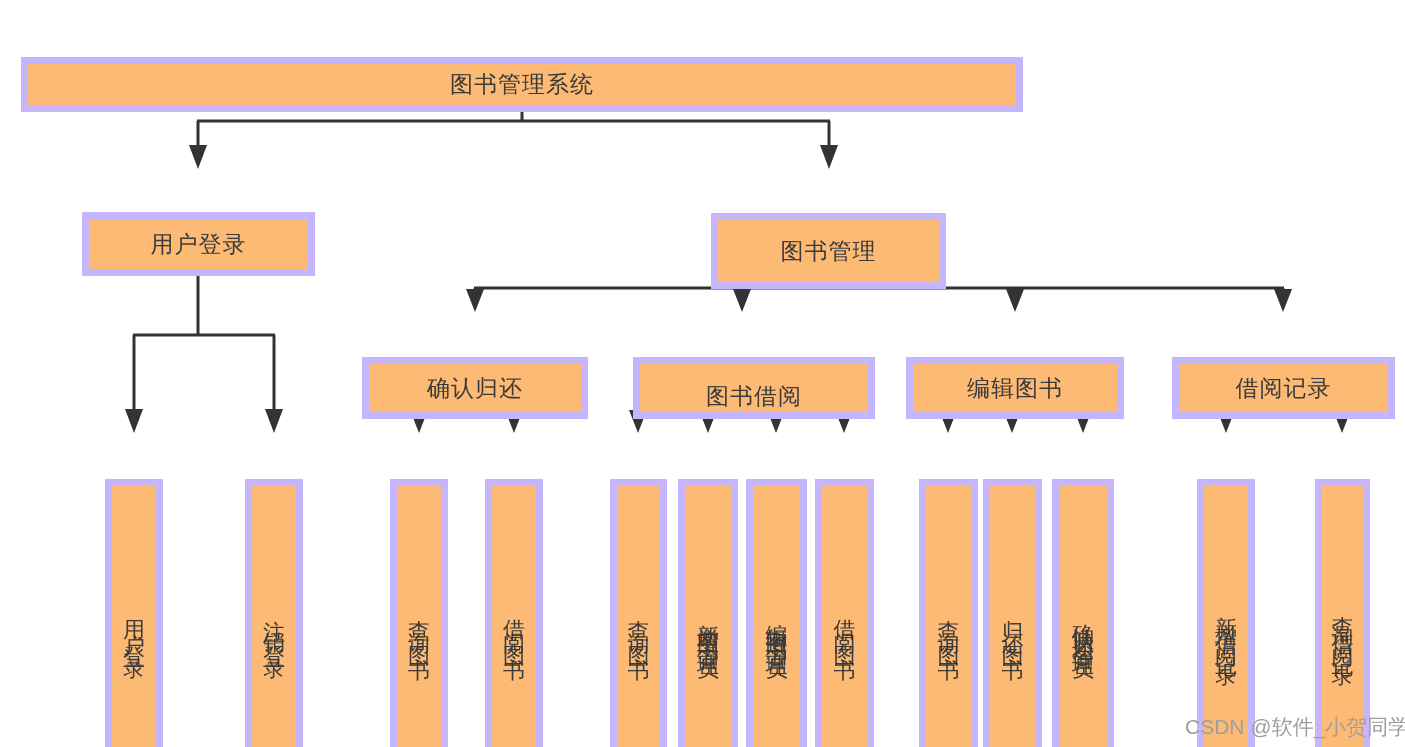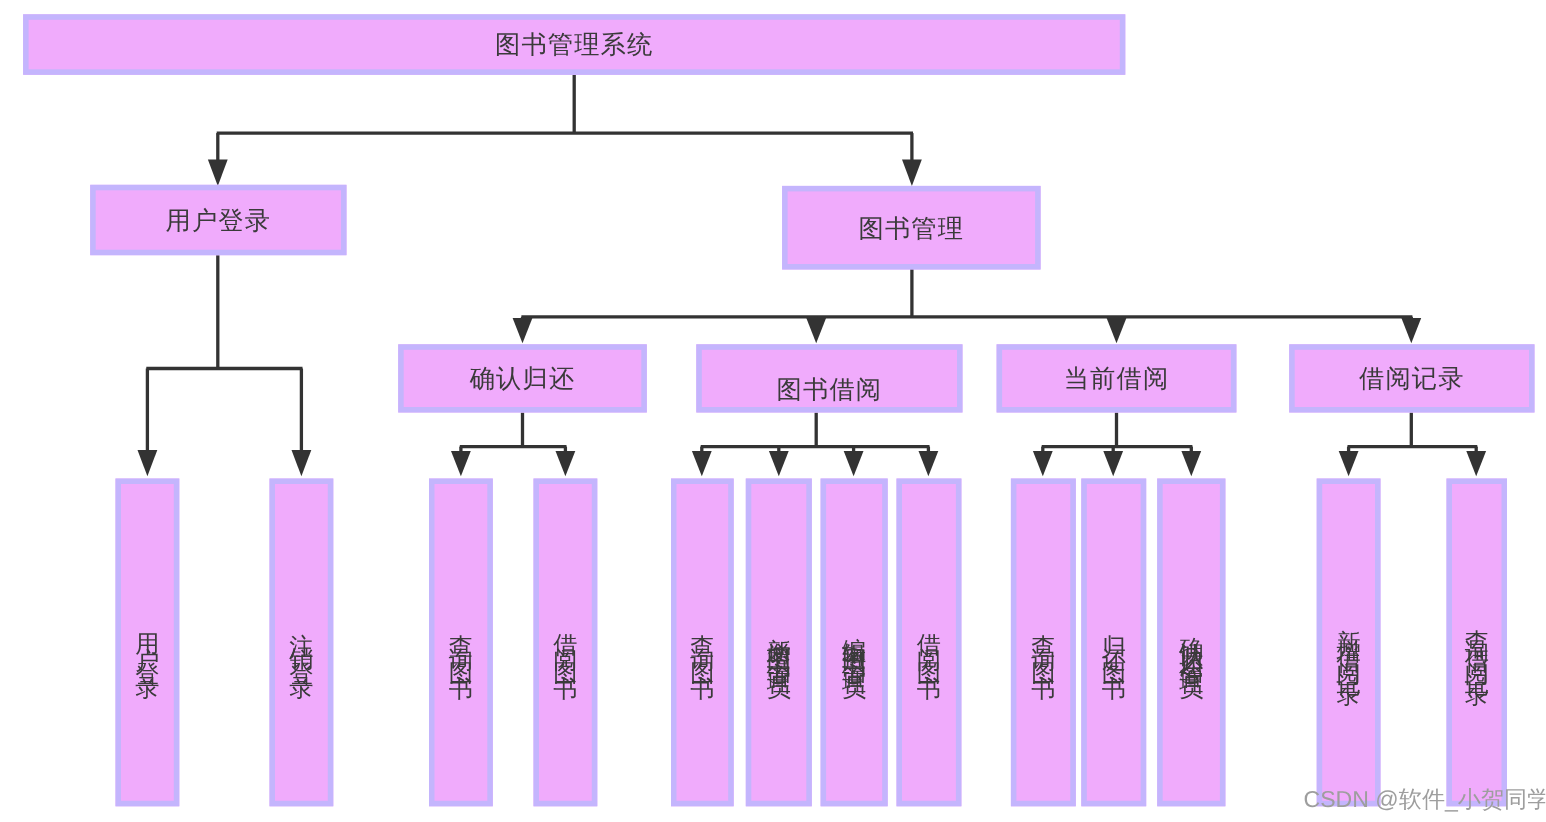--- a/index.html
+++ b/index.html
@@ -14,26 +14,27 @@
   .connectors {
     position: absolute;
     left: 0; top: 0;
     width: 1405px; height: 747px;
   }
   .connectors line { stroke: #333333; stroke-width: 3; }
   .connectors polygon { fill: #333333; }
   .box {
     position: absolute;
     box-sizing: border-box;
-    border: 5px solid #c4b5fd;
-    background: #f0abfc;
+    border: 7px solid #c4b5fd;
+    background: #fdba74;
     display: flex;
     align-items: center;
     justify-content: center;
     color: #3a3a3a;
+    margin-top: 44px;
   }
   .hbox { font-size: 23px; letter-spacing: 1px; }
   .vbox span {
     writing-mode: vertical-rl;
     font-size: 22px;
     line-height: 1;
     color: #3a3a3a;
   }
   .vbox .sp4 { letter-spacing: 13px; }
   .vbox .sp6 { letter-spacing: 10px; }
@@ -140,21 +141,21 @@
     <span>图书管理</span>
   </div>
 
   <div class="box hbox" style="left:362px;top:313px;width:226px;height:62px;">
     <span>确认归还</span>
   </div>
   <div class="box hbox" style="left:633px;top:313px;width:242px;height:62px;align-items:flex-end;">
     <span>图书借阅</span>
   </div>
   <div class="box hbox" style="left:906px;top:313px;width:218px;height:62px;">
-    <span>当前借阅</span>
+    <span>编辑图书</span>
   </div>
   <div class="box hbox" style="left:1172px;top:313px;width:223px;height:62px;font-family:Liberation Mono, monospace;">
     <span>借阅记录</span>
   </div>
 
   <div class="box vbox" style="left:105px;top:435px;width:58px;height:298px;">
     <span class="sp4">用户登录</span>
   </div>
   <div class="box vbox" style="left:245px;top:435px;width:58px;height:298px;">
     <span class="sp4">注销登录</span>

